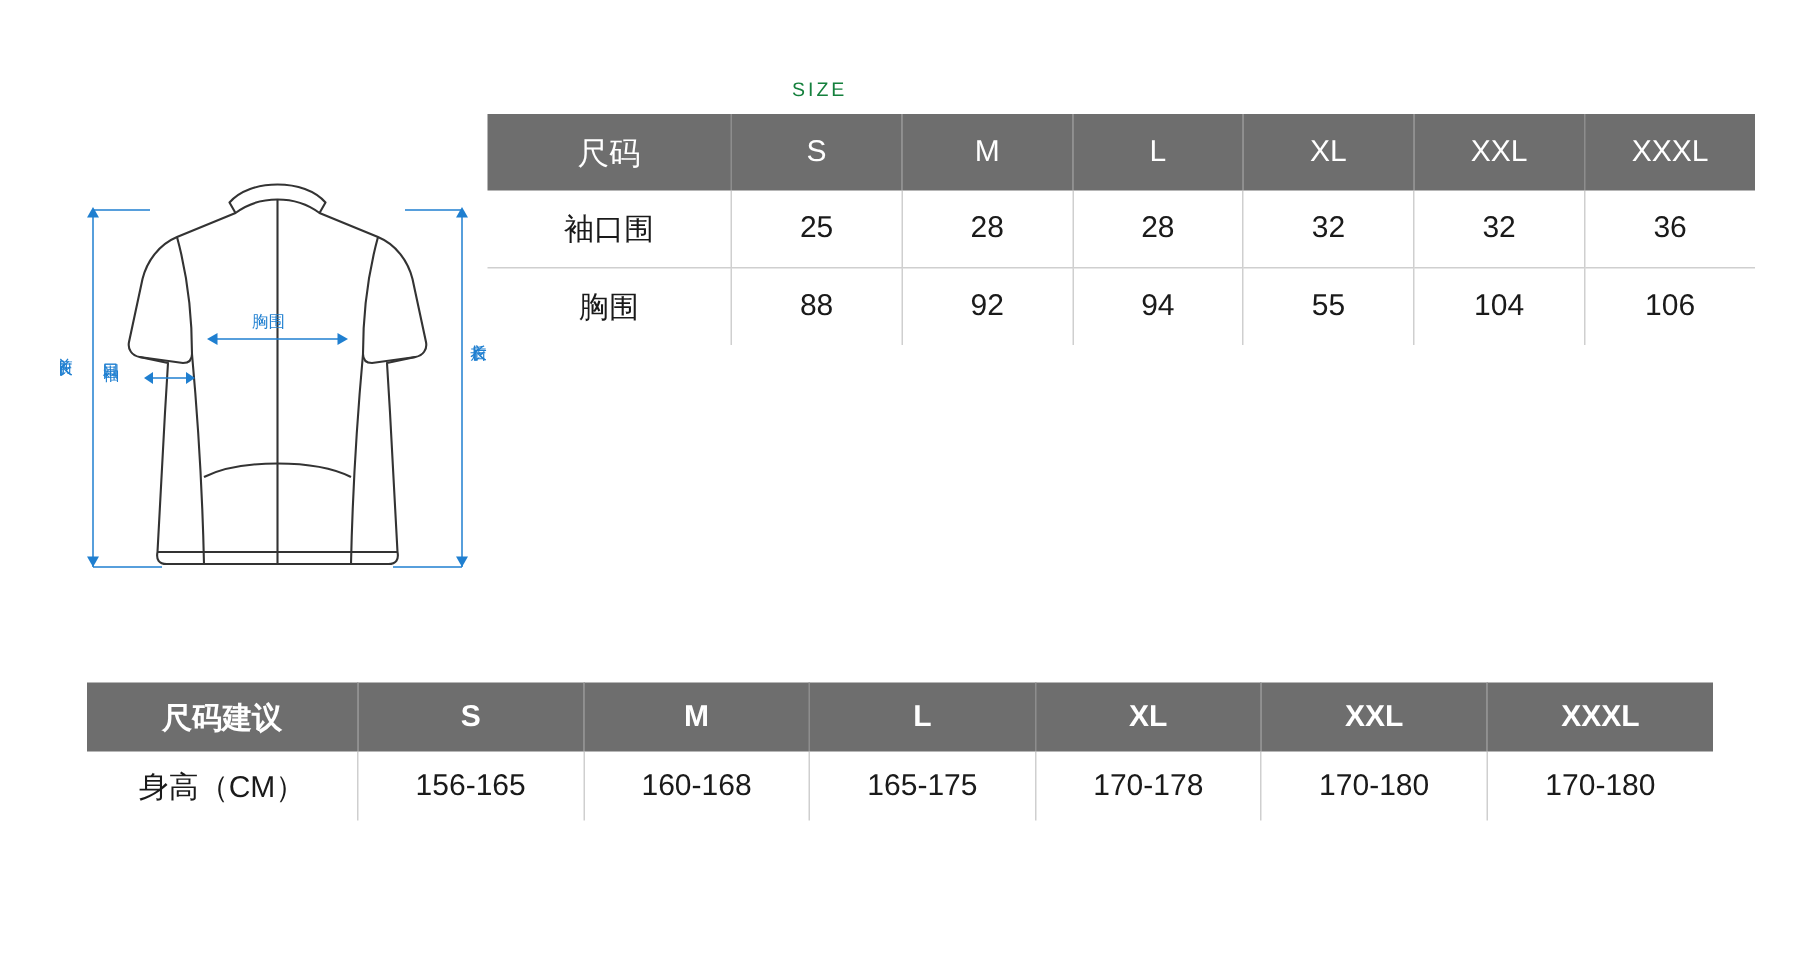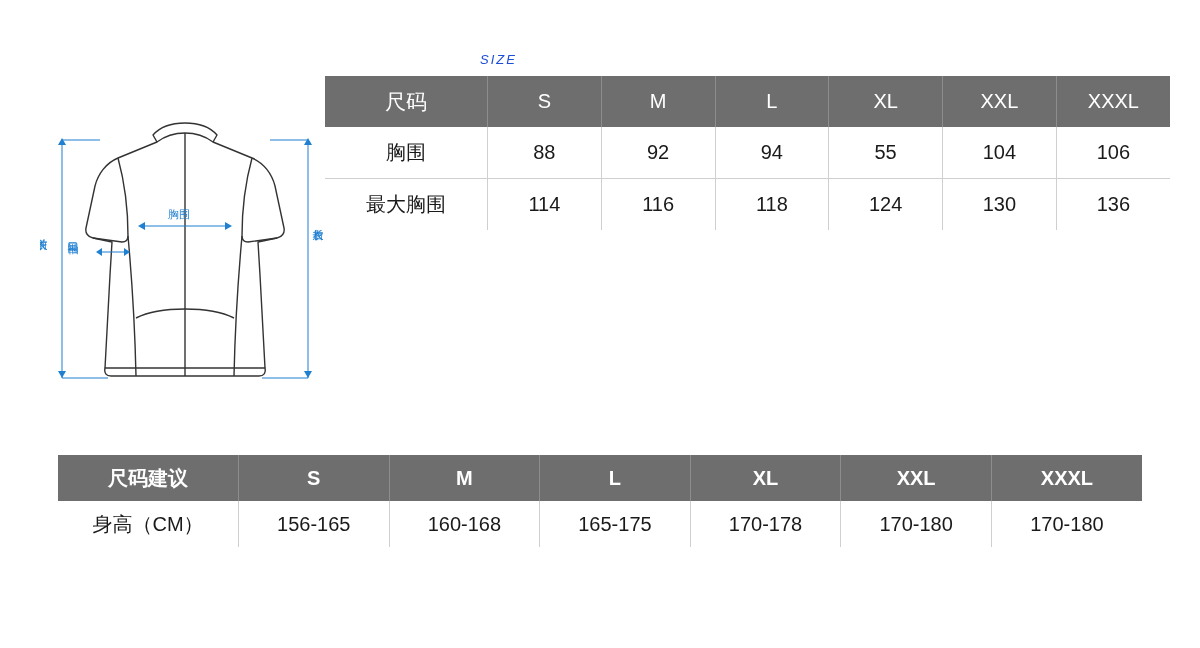--- a/index.html
+++ b/index.html
@@ -22,27 +22,26 @@
     left: 40px;
     top: 100px;
     width: 290px;
     height: 290px;
   }
   .diagram svg { display: block; }
 
   
   .size-caption {
     position: absolute;
-    left: 480px;
+    left: 528px;
     top: 52px;
     font-size: 13px;
     letter-spacing: 2px;
-    color: #1d4ed8;
+    color: #15803d;
     font-family: "Liberation Sans", sans-serif;
-    font-style: italic;
   }
 
   
   .table-main {
     position: absolute;
     left: 325px;
     top: 76px;
     width: 845px;
     border-collapse: collapse;
     table-layout: fixed;
@@ -179,37 +178,37 @@
       <th>S</th>
       <th>M</th>
       <th>L</th>
       <th>XL</th>
       <th>XXL</th>
       <th>XXXL</th>
     </tr>
   </thead>
   <tbody>
     <tr>
+      <td class="row-label">袖口围</td>
+      <td>25</td>
+      <td>28</td>
+      <td>28</td>
+      <td>32</td>
+      <td>32</td>
+      <td>36</td>
+    </tr>
+    <tr>
       <td class="row-label">胸围</td>
       <td>88</td>
       <td>92</td>
       <td>94</td>
       <td>55</td>
       <td>104</td>
       <td>106</td>
     </tr>
-    <tr>
-      <td class="row-label">最大胸围</td>
-      <td>114</td>
-      <td>116</td>
-      <td>118</td>
-      <td>124</td>
-      <td>130</td>
-      <td>136</td>
-    </tr>
   </tbody>
 </table>
 
 <table class="table-rec">
   <thead>
     <tr>
       <th style="width:178px">尺码建议</th>
       <th>S</th>
       <th>M</th>
       <th>L</th>

